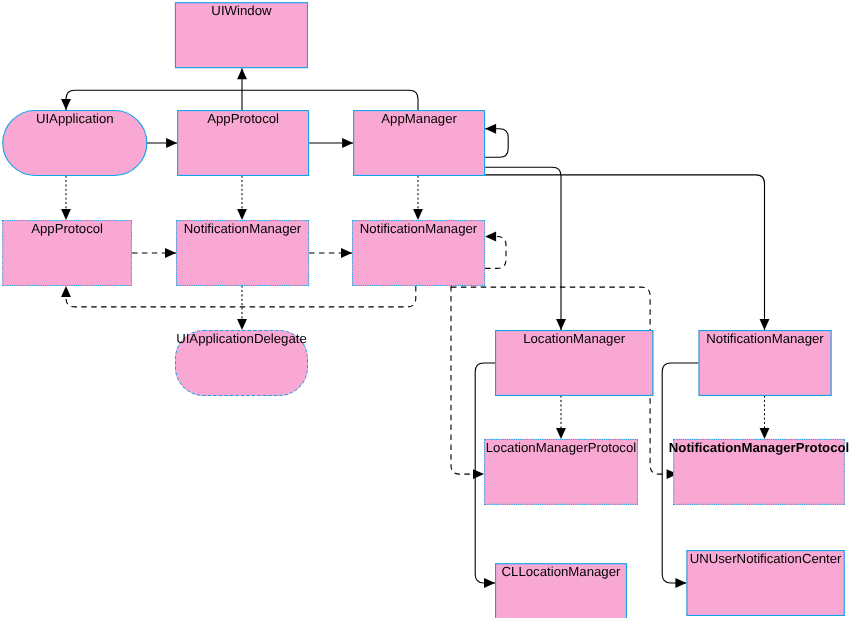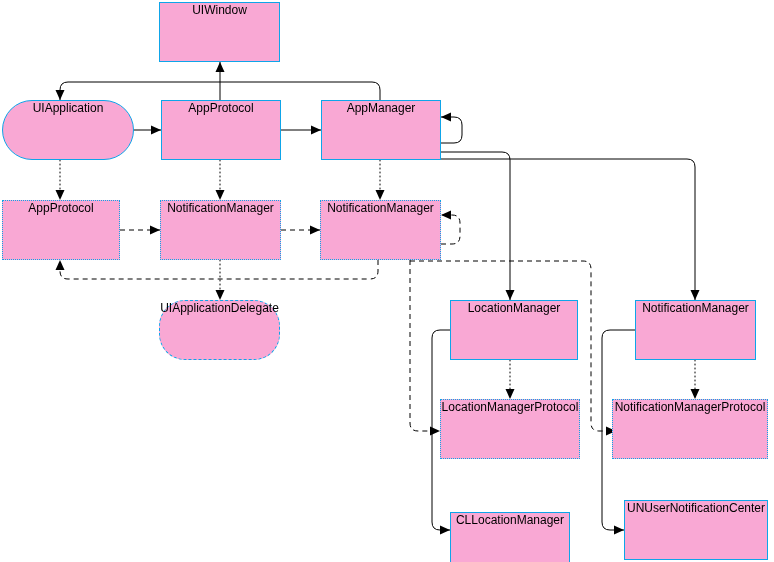--- a/index.html
+++ b/index.html
@@ -98,33 +98,33 @@
   </div>
 
   <div class="node dotted" style="left:320px; top:200px; width:121px; height:60px;">
     <span>NotificationManager</span>
   </div>
 
   <div class="node dashed" style="left:159px; top:300px; width:121px; height:60px;border-radius:26px;">
     <span>UIApplicationDelegate</span>
   </div>
 
-  <div class="node" style="left:450px; top:300px; width:128px; height:60px;">
+  <div class="node" style="left:450px; top:300px; width:144px; height:60px;">
     <span>LocationManager</span>
   </div>
 
   <div class="node" style="left:635px; top:300px; width:121px; height:60px;">
     <span>NotificationManager</span>
   </div>
 
   <div class="node dotted" style="left:440px; top:399px; width:140px; height:60px;">
     <span>LocationManagerProtocol</span>
   </div>
 
-  <div class="node dotted" style="left:612px; top:399px; width:156px; height:60px;">
+  <div class="node dotted" style="left:612px; top:399px; width:156px; height:60px;font-weight:bold;">
     <span>NotificationManagerProtocol</span>
   </div>
 
   <div class="node" style="left:450px; top:500px; width:120px; height:60px;margin-top:12px;">
     <span>CLLocationManager</span>
   </div>
 
   <div class="node" style="left:624px; top:500px; width:144px; height:60px;">
     <span>UNUserNotificationCenter</span>
   </div>

